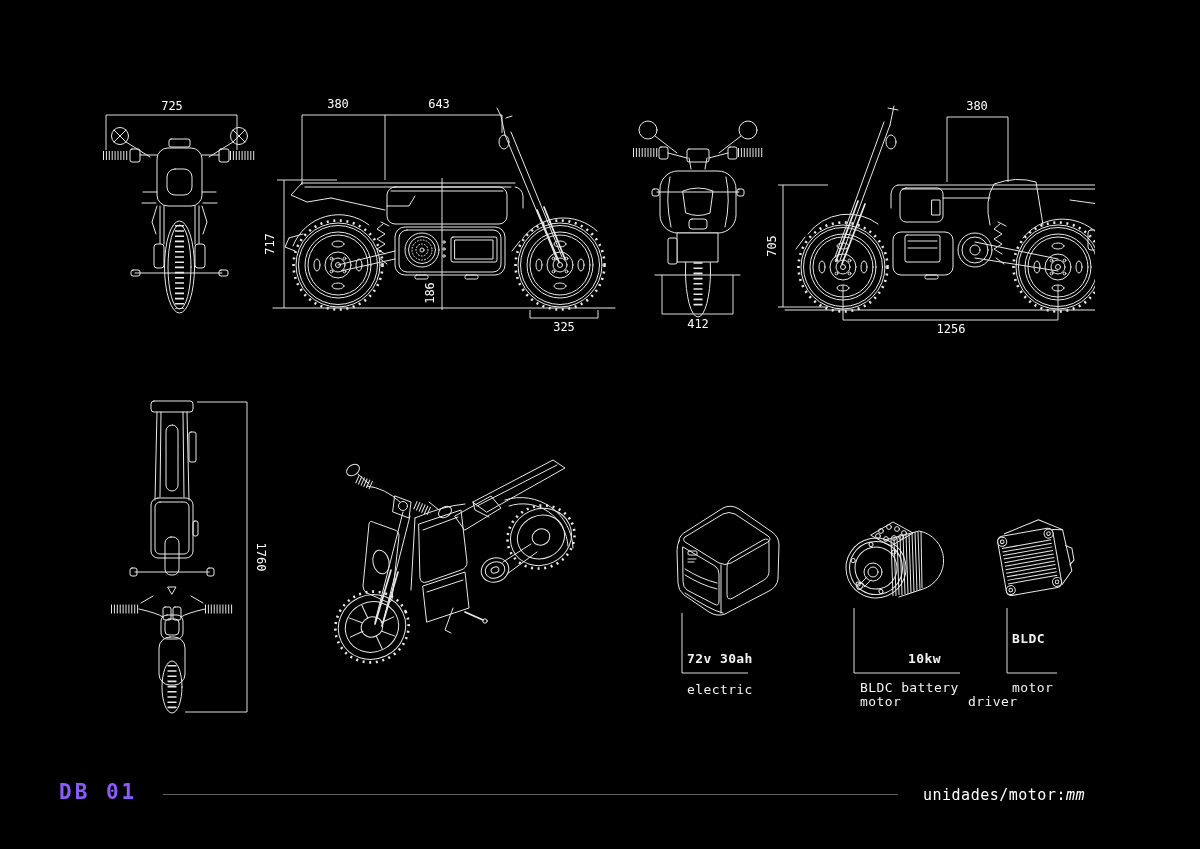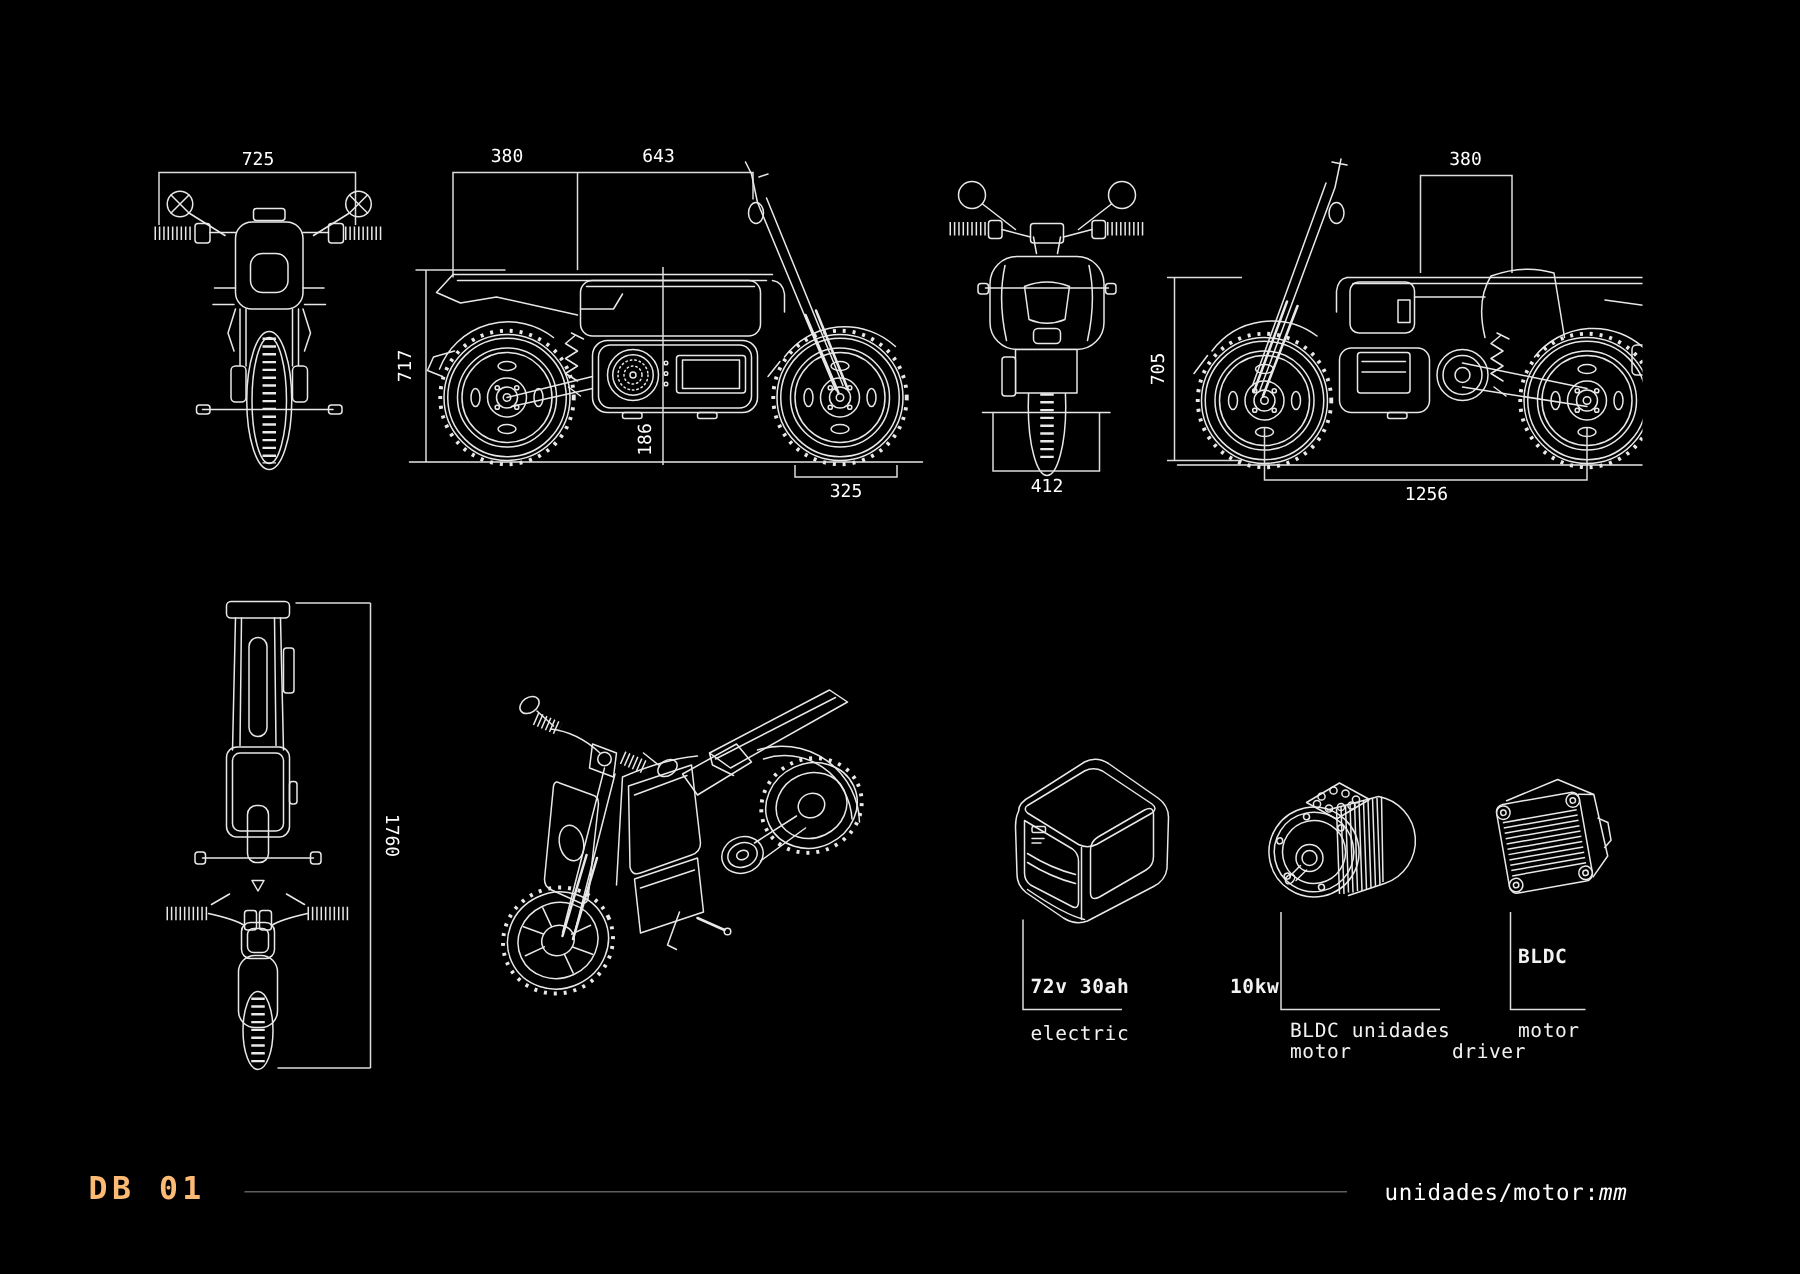--- a/index.html
+++ b/index.html
@@ -10,21 +10,21 @@
   .ln2{stroke:#e8e8e8;stroke-width:1.7;fill:none;stroke-linecap:round;stroke-linejoin:round;}
   .blk{stroke:#e8e8e8;stroke-width:1;fill:#000;stroke-linejoin:round;}
   .dim{stroke:#dcdcdc;stroke-width:1;fill:none;}
   .tread{stroke:#e8e8e8;stroke-width:2.6;fill:none;stroke-dasharray:2 4.6;}
   .treadN{stroke:#e8e8e8;stroke-width:9;fill:none;stroke-dasharray:1.6 3.6;}
   .hatch{stroke:#e8e8e8;stroke-width:9;fill:none;stroke-dasharray:1 1.9;}
   .fin{stroke:#e8e8e8;stroke-width:1;fill:none;}
   text.dimtxt{fill:#ffffff;font:12px "DejaVu Sans Mono",monospace;}
   .lbl{position:absolute;color:#f2f2f2;font-size:13px;line-height:14.5px;letter-spacing:.4px;}
   .spec{font-weight:bold;}
-  .footer-title{position:absolute;left:59px;top:780px;color:#fdba74;font-size:21px;font-weight:bold;letter-spacing:3px;}
+  .footer-title{position:absolute;left:59px;top:780px;color:#8b5cf6;font-size:21px;font-weight:bold;letter-spacing:3px;}
   .footer-rule{position:absolute;left:163px;top:794px;width:735px;height:1px;background:#5f5f5f;}
   .footer-units{position:absolute;left:923px;top:786px;color:#fff;font-size:15px;letter-spacing:.5px;}
   .footer-units .it{font-style:italic;text-align:center;}
 </style>
 </head>
 <body>
 
 <div class="stage">
 
   <svg width="0" height="0">
@@ -360,22 +360,22 @@
         <circle cx="18.5" cy="68.5" r="1.8" class="ln"></circle>
       <circle cx="65.5" cy="68.5" r="4.5" class="blk"></circle>
         <circle cx="65.5" cy="68.5" r="1.8" class="ln"></circle>
     </g>
     <path class="dim" d="M19 90 V155 H69"></path>
   </svg>
 
   <div class="lbl spec" style="left:687px;top:652px">72v 30ah</div>
   <div class="lbl" style="left:687px;top:683px">electric</div>
 
-  <div class="lbl spec" style="left:820px;top:652px">10kw</div>
-  <div class="lbl" style="left:860px;top:681px">BLDC unidades</div>
+  <div class="lbl spec" style="left:908px;top:652px">10kw</div>
+  <div class="lbl" style="left:860px;top:681px">BLDC battery</div>
   <div class="lbl" style="left:860px;top:695px">motor</div>
 
   <div class="lbl spec" style="left:1012px;top:632px">BLDC</div>
   <div class="lbl" style="left:1012px;top:681px">motor</div>
   <div class="lbl" style="left:968px;top:695px">driver</div>
 
   <div class="footer-title">DB 01</div>
   <div class="footer-rule"></div>
   <div class="footer-units"><span>unidades/motor:</span><span class="it">mm</span></div>
   <svg style="left:1104px;top:772px" width="46" height="46" viewBox="0 0 44 44">

